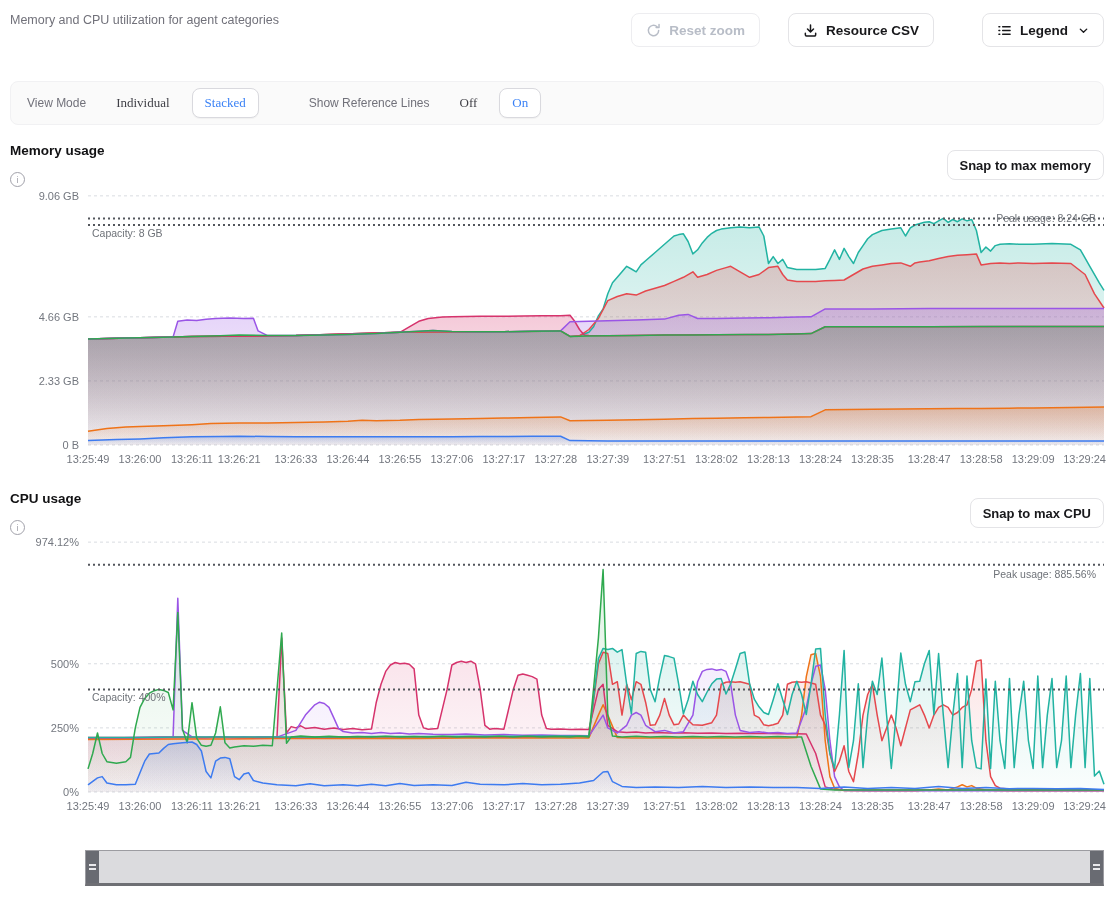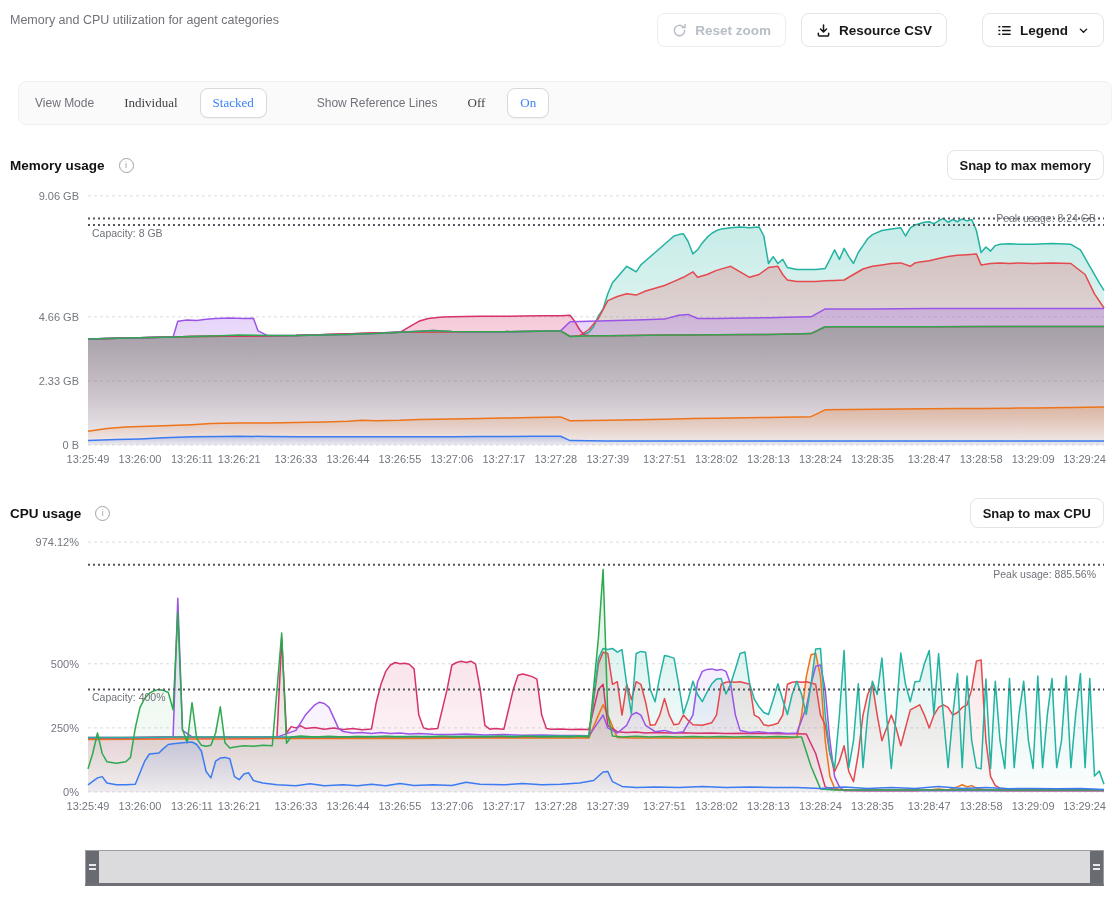--- a/index.html
+++ b/index.html
@@ -3,39 +3,39 @@
 <meta charset="utf-8">
 <style>
   html,body{margin:0;padding:0;background:#fff;}
   body{width:1116px;height:906px;position:relative;font-family:"Liberation Sans",sans-serif;color:#18181b;overflow:hidden;}
   .page{position:absolute;inset:0;}
 
   
   .header{position:absolute;top:6px;left:10px;right:12px;display:flex;justify-content:space-between;align-items:flex-start;}
   .page-title{font-size:18px;font-weight:700;margin:0;color:#09090b;letter-spacing:-0.2px;}
   .page-subtitle{font-size:12.5px;color:#71717a;margin:7px 0 0 0;}
-  .header-actions{display:flex;align-items:flex-start;gap:15px;padding-top:7px;}
+  .header-actions{display:flex;align-items:flex-start;gap:28px;padding-top:7px;}
   .btn{display:inline-flex;align-items:center;gap:8px;height:34px;padding:0 14px;border:1px solid #e4e4e7;border-radius:8px;background:#fff;font-family:"Liberation Sans",sans-serif;font-size:13.5px;font-weight:600;color:#18181b;cursor:pointer;}
   .btn .icn{display:inline-flex;align-items:center;}
   .btn.disabled{color:#b8bdc7;border-color:#ededf0;}
   .btn.legend{margin-left:20px;}
   .chev{margin-left:2px;display:inline-flex;}
 
   
-  .toolbar{position:absolute;top:81px;left:10px;width:1094px;height:44px;background:#fafafa;border:1px solid #f1f1f3;border-radius:8px;box-sizing:border-box;display:flex;align-items:center;padding:0 16px;gap:10px;margin-left:8px;}
+  .toolbar{position:absolute;top:81px;left:10px;width:1094px;height:44px;background:#fafafa;border:1px solid #f1f1f3;border-radius:8px;box-sizing:border-box;display:flex;align-items:center;padding:0 16px;gap:10px;}
   .tlabel{font-size:12px;color:#71717a;margin-right:8px;}
   .tlabel.gap{margin-left:40px;}
   .seg{border:none;background:transparent;font-family:Liberation Serif, serif;font-size:13px;color:#3f3f46;padding:6px 12px;border-radius:8px;cursor:pointer;}
   .seg.active{background:#fff;border:1px solid #d9d9de;color:#3b82f6;box-shadow:0 1px 1px rgba(0,0,0,0.04);}
 
   
   .section-header{position:absolute;left:10px;right:12px;display:flex;justify-content:space-between;align-items:center;}
   .section-header.mem{top:148px;height:34px;}
   .section-header.cpu{top:496px;height:34px;}
-  .stitle{display:flex;align-items:flex-start;gap:14px;font-size:13.5px;font-weight:700;color:#111113;}
+  .stitle{display:flex;align-items:flex-start;gap:14px;font-size:13.5px;font-weight:700;color:#111113;flex-direction:column;}
   .info{width:13px;height:13px;border:1.2px solid #a1a1aa;border-radius:50%;color:#a1a1aa;font-size:9px;font-weight:400;display:inline-flex;align-items:center;justify-content:center;font-style:normal;}
   .btn.snap{height:30px;font-size:13px;padding:7px 12px;}
 
   
   svg.chart{position:absolute;left:0;width:1116px;}
   #memChart{top:185px;height:295px;}
   #cpuChart{top:533px;height:292px;}
   .tick{font-family:"Liberation Sans",sans-serif;font-size:11px;fill:#73777f;}
   .ref{font-family:"Liberation Sans",sans-serif;font-size:10.5px;fill:#6e7278;}
 

